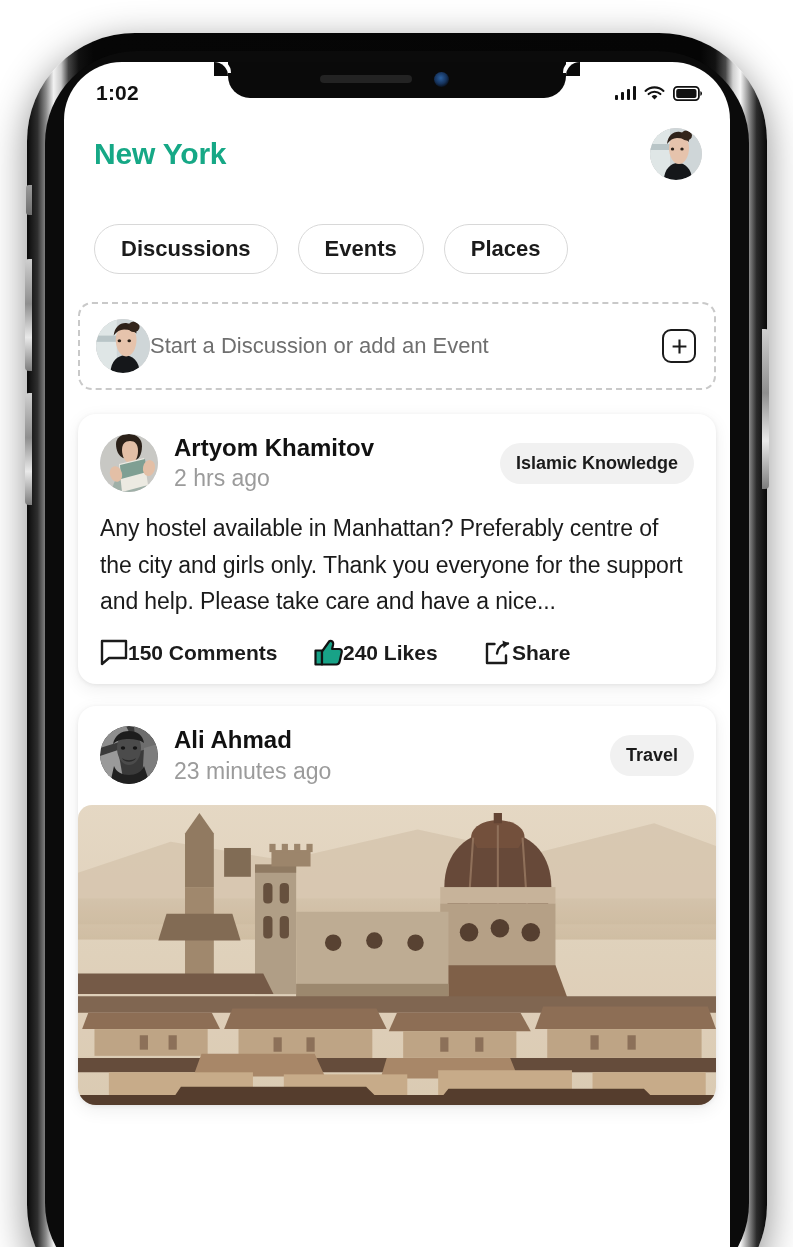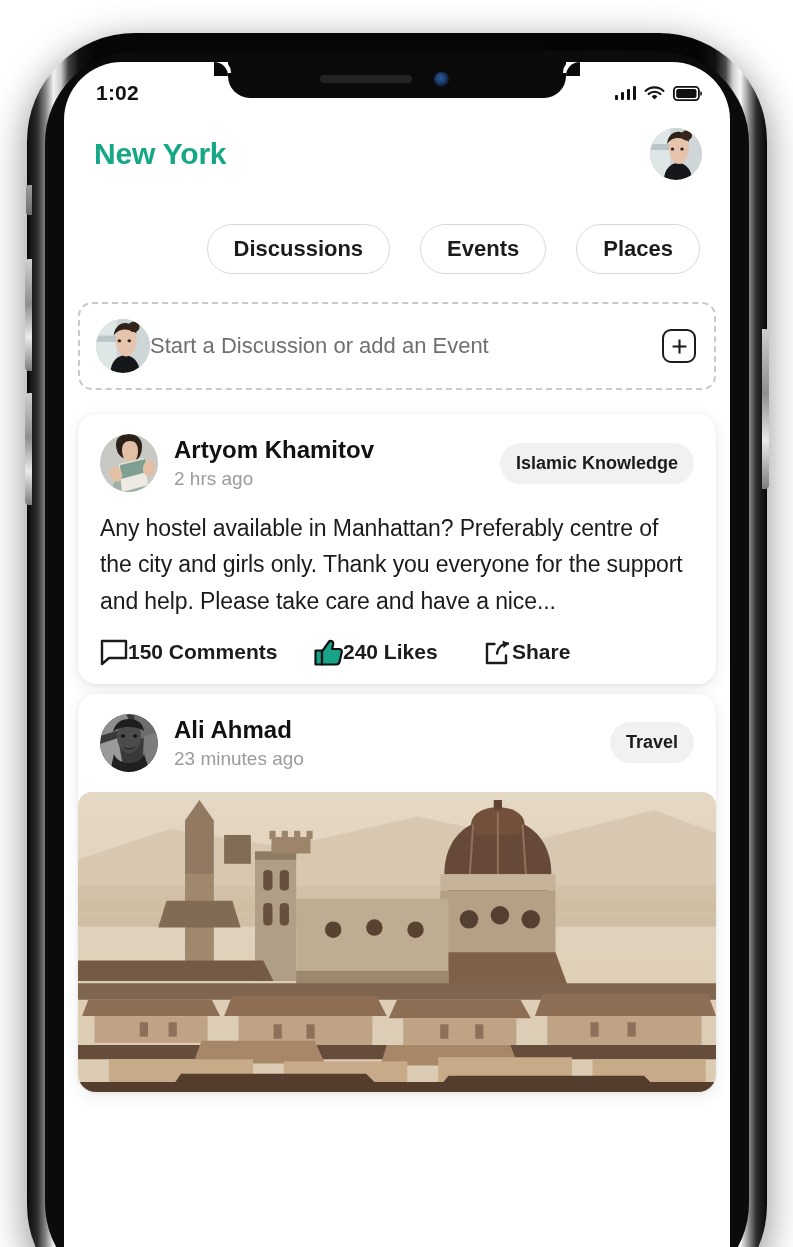--- a/index.html
+++ b/index.html
@@ -94,21 +94,21 @@
     display: flex; align-items: center; justify-content: space-between;
     padding: 0 28px 0 30px;
   }
   #page-title { font-size: 30px; font-weight: 700; color: #16a886; letter-spacing: -.2px; }
   .avatar { border-radius: 50%; overflow: hidden; flex: none; background: #cfcfcf; }
   #header-avatar { width: 52px; height: 52px; }
 
   
   #tabs-row {
     position: absolute; top: 162px; left: 0; right: 0;
-    display: flex; gap: 30px; padding: 0 30px; justify-content: flex-end;
+    display: flex; gap: 20px; padding: 0 30px;
   }
   .tab-chip {
     border: 1.6px solid #d8d8d8; border-radius: 34px;
     background: #fff; color: #1b1b1b;
     font-family: "Liberation Sans", sans-serif;
     font-size: 22px; font-weight: 700;
     padding: 13px 26px; line-height: 1;
     cursor: pointer; white-space: nowrap;
   }
 
@@ -124,28 +124,28 @@
     width: 34px; height: 34px; border: 2.2px solid #1b1b1b; border-radius: 9px;
     display: flex; align-items: center; justify-content: center; cursor: pointer;
   }
   #composer-add-button svg { display: block; }
 
   
   #feed { position: absolute; top: 352px; left: 14px; right: 14px; bottom: 0; }
   .post-card {
     background: #fff; border-radius: 18px;
     box-shadow: 0 1px 4px rgba(0,0,0,.07), 0 5px 18px rgba(0,0,0,.07);
-    margin-bottom: 10px; padding: 20px 22px 18px 22px;
+    margin-bottom: 22px; padding: 20px 22px 18px 22px;
     overflow: hidden;
   }
   .post-header { display: flex; align-items: center; gap: 16px; }
   .post-avatar { width: 58px; height: 58px; }
   .post-ident { flex: 1; min-width: 0; }
   .post-author { font-size: 24px; font-weight: 700; color: #111; line-height: 1.18; }
-  .post-time { font-size: 19px; color: #9b9b9b; margin-top: 3px; }
+  .post-time { font-size: 23px; color: #9b9b9b; margin-top: 3px; }
   .post-tag {
     background: #f1f1f1; border-radius: 22px;
     font-size: 18px; font-weight: 700; color: #1b1b1b;
     padding: 10px 16px; white-space: nowrap;
   }
   .post-body {
     margin-top: 18px; font-size: 23px; color: #1b1b1b;
     line-height: 1.58; letter-spacing: -.1px;
   }
   .post-actions { display: flex; align-items: center; margin-top: 20px; }

